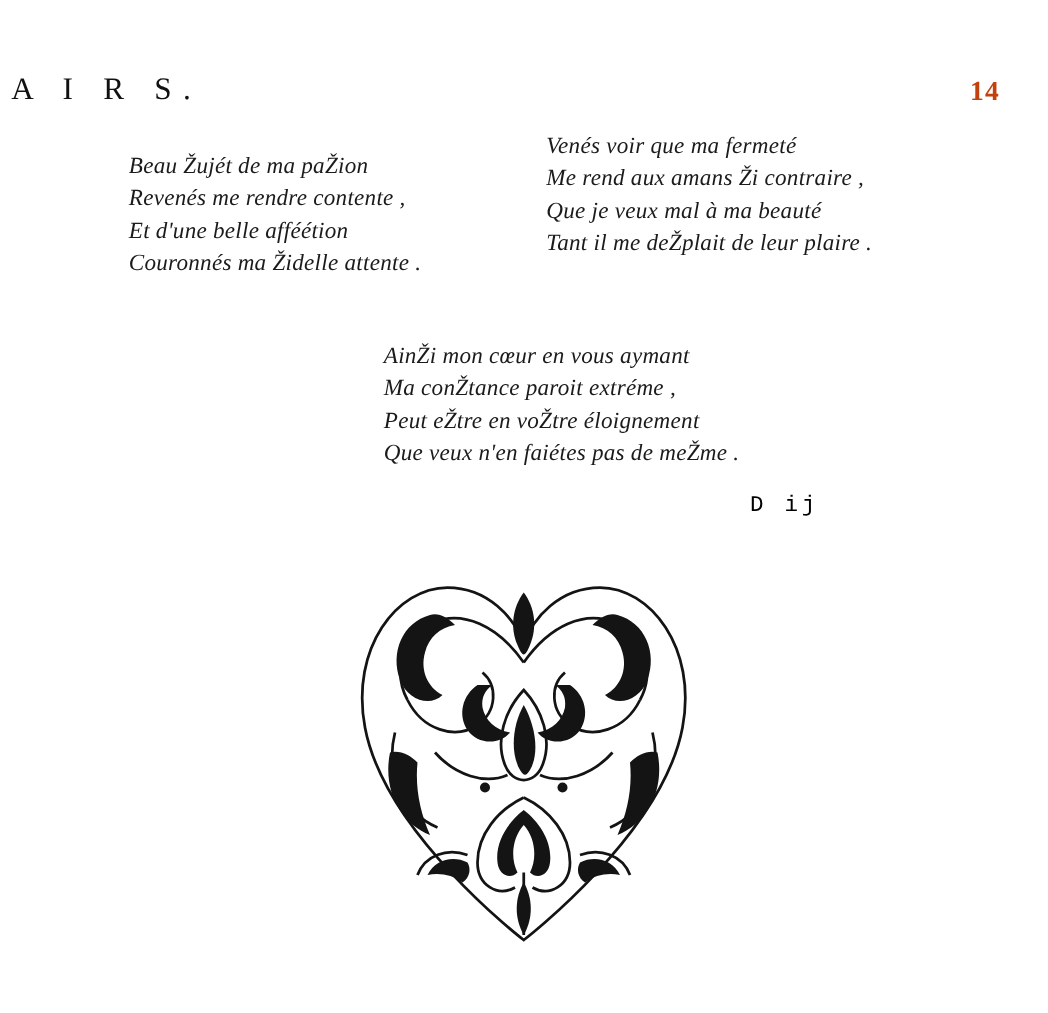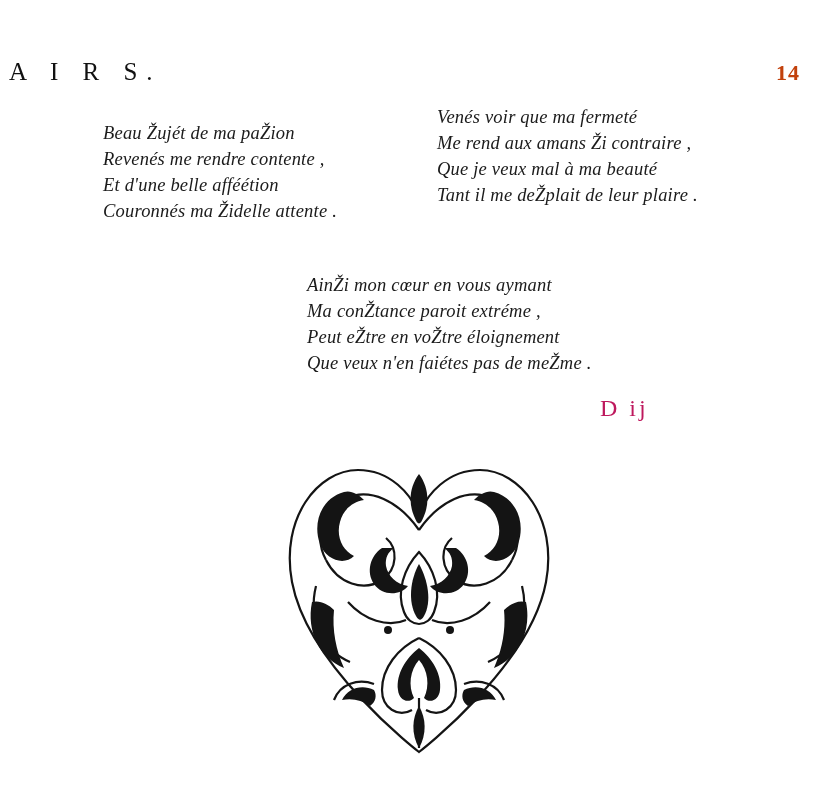--- a/index.html
+++ b/index.html
@@ -68,24 +68,24 @@
 
   #stanza-left  { top: 120px; left: 103px; }
   #stanza-right { top: 104px; left: 437px; }
   #stanza-center{ top: 272px; left: 307px; }
 
   
   .signature {
     position: absolute;
     top: 395px;
     left: 600px;
-    font-family: Liberation Serif, serif;
-    font-size: 24px;
+    font-family: Liberation Mono, monospace;
+    font-size: 18px;
     letter-spacing: 3px;
-    color: #be185d;
+    color: #000000;
   }
 
   
   .ornament {
     position: absolute;
     top: 452px;
     left: 278px;
     width: 282px;
     height: 312px;
   }

